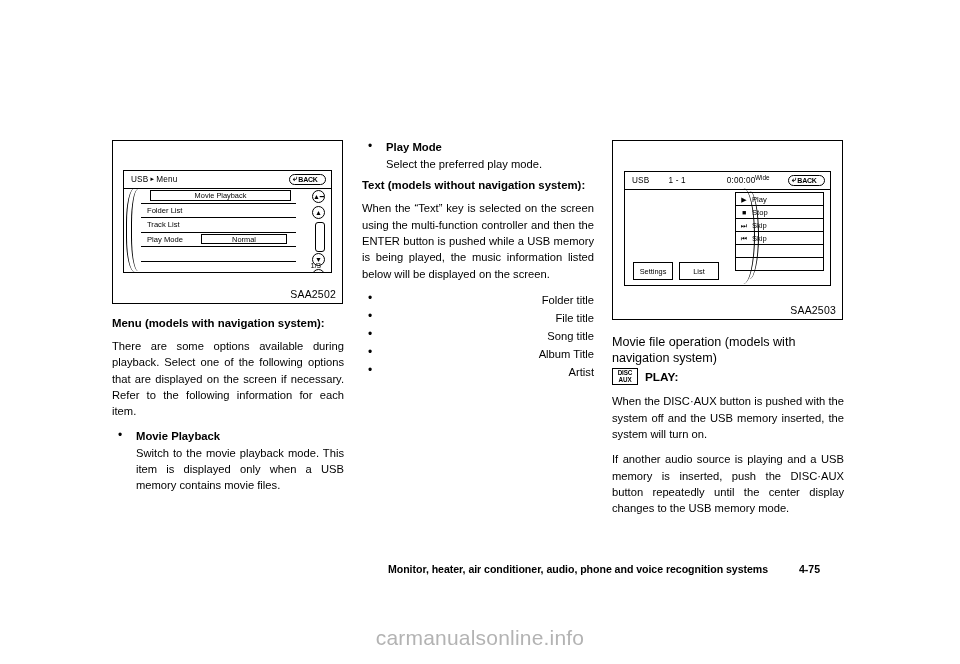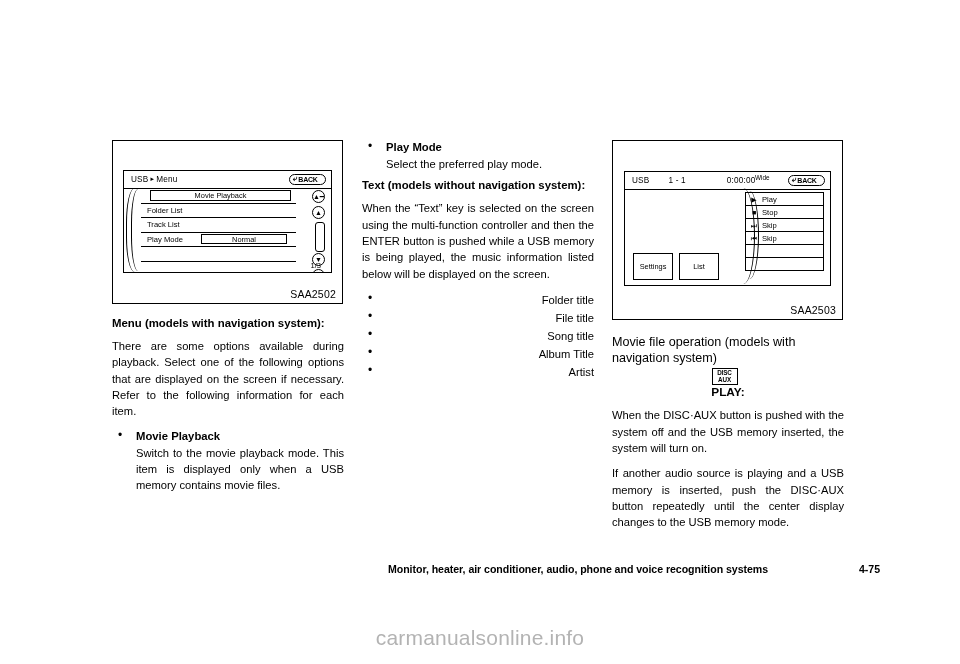--- a/index.html
+++ b/index.html
@@ -68,27 +68,27 @@
     font-size:7px;line-height:1;box-sizing:border-box;background:#fff;
   }
   .rbar{position:absolute;left:3.5px;width:8px;height:28px;border:1.1px solid #000;border-radius:3px;}
 
   
   .f3body{position:absolute;left:0;top:17px;right:0;bottom:0;}
   .f3curve{position:absolute;left:52%;top:-1px;width:22px;height:96px;
            border-right:1.3px solid #000;border-radius:50%/50%;}
   .f3curve2{position:absolute;left:56%;top:2px;width:18px;height:88px;
            border-right:1.2px solid #000;border-radius:50%/50%;}
-  .f3rows{position:absolute;right:6px;top:3px;width:79px;}
+  .f3rows{position:absolute;right:6px;top:3px;width:89px;}
   .f3row{height:12px;border:1.1px solid #000;border-bottom:none;position:relative;display:flex;align-items:center;}
   .f3row:last-child{border-bottom:1.1px solid #000;}
   .f3row .ic{width:16px;text-align:center;font-size:7px;line-height:1;}
   .f3row .tx{font-size:7.6px;}
   .f3bottom{position:absolute;left:8px;bottom:5px;display:flex;gap:6px;}
-  .sqbtn{border:1.1px solid #000;height:27px;min-width:40px;padding:0 4px;
+  .sqbtn{border:1.1px solid #000;height:18px;min-width:40px;padding:0 4px;
          display:flex;align-items:center;justify-content:center;font-size:7.4px;box-sizing:border-box;}
   .wide{position:absolute;left:130px;top:2px;font-size:6.4px;}
 
   
   .h-bold{font-size:11.4px;font-weight:bold;margin:0 0 7px 0;line-height:1.32;}
   .h-plain{font-size:12.6px;font-weight:normal;margin:0 0 1px 0;line-height:1.28;}
   p.body{font-size:11.2px;line-height:1.46;margin:0 0 9px 0;text-align:justify;}
   p.bodyb{font-size:11.3px;font-weight:bold;line-height:1.44;margin:0 0 11px 0;text-align:justify;}
   ul.bl{list-style:none;margin:0;padding:0;}
   ul.bl>li{position:relative;padding-left:24px;margin-bottom:2px;}
@@ -98,23 +98,23 @@
   ul.simple{list-style:none;margin:3px 0 0 0;padding:0;}
   ul.simple>li{position:relative;padding-left:24px;font-size:11.2px;line-height:1.62;text-align:right;}
   ul.simple>li:before{content:"\2022";position:absolute;left:6px;top:-2px;font-size:12px;}
 
   .discbox{
     display:inline-flex;flex-direction:column;align-items:center;justify-content:center;
     border:1.2px solid #000;width:26px;height:17px;vertical-align:-4px;margin-right:7px;
     line-height:1.02;box-sizing:border-box;
   }
   .discbox span{font-size:6.3px;font-weight:bold;letter-spacing:-.1px;}
-  .playline{font-size:11.8px;font-weight:bold;margin:2px 0 8px 0;display:flex;align-items:center;flex-direction:column;}
+  .playline{font-size:11.8px;font-weight:bold;margin:2px 0 8px 0;display:flex;align-items:center;}
   .footer{
-    position:absolute;left:388px;top:563px;width:492px;
+    position:absolute;left:388px;top:563px;width:432px;
     font-size:10.6px;font-weight:bold;display:flex;justify-content:space-between;
     letter-spacing:-.05px;
   }
   .watermark{
     position:absolute;left:0;top:626px;width:960px;text-align:center;
     font-size:21px;color:#b3b3b3;letter-spacing:.2px;
   }
 </style>
 </head>
 <body>

